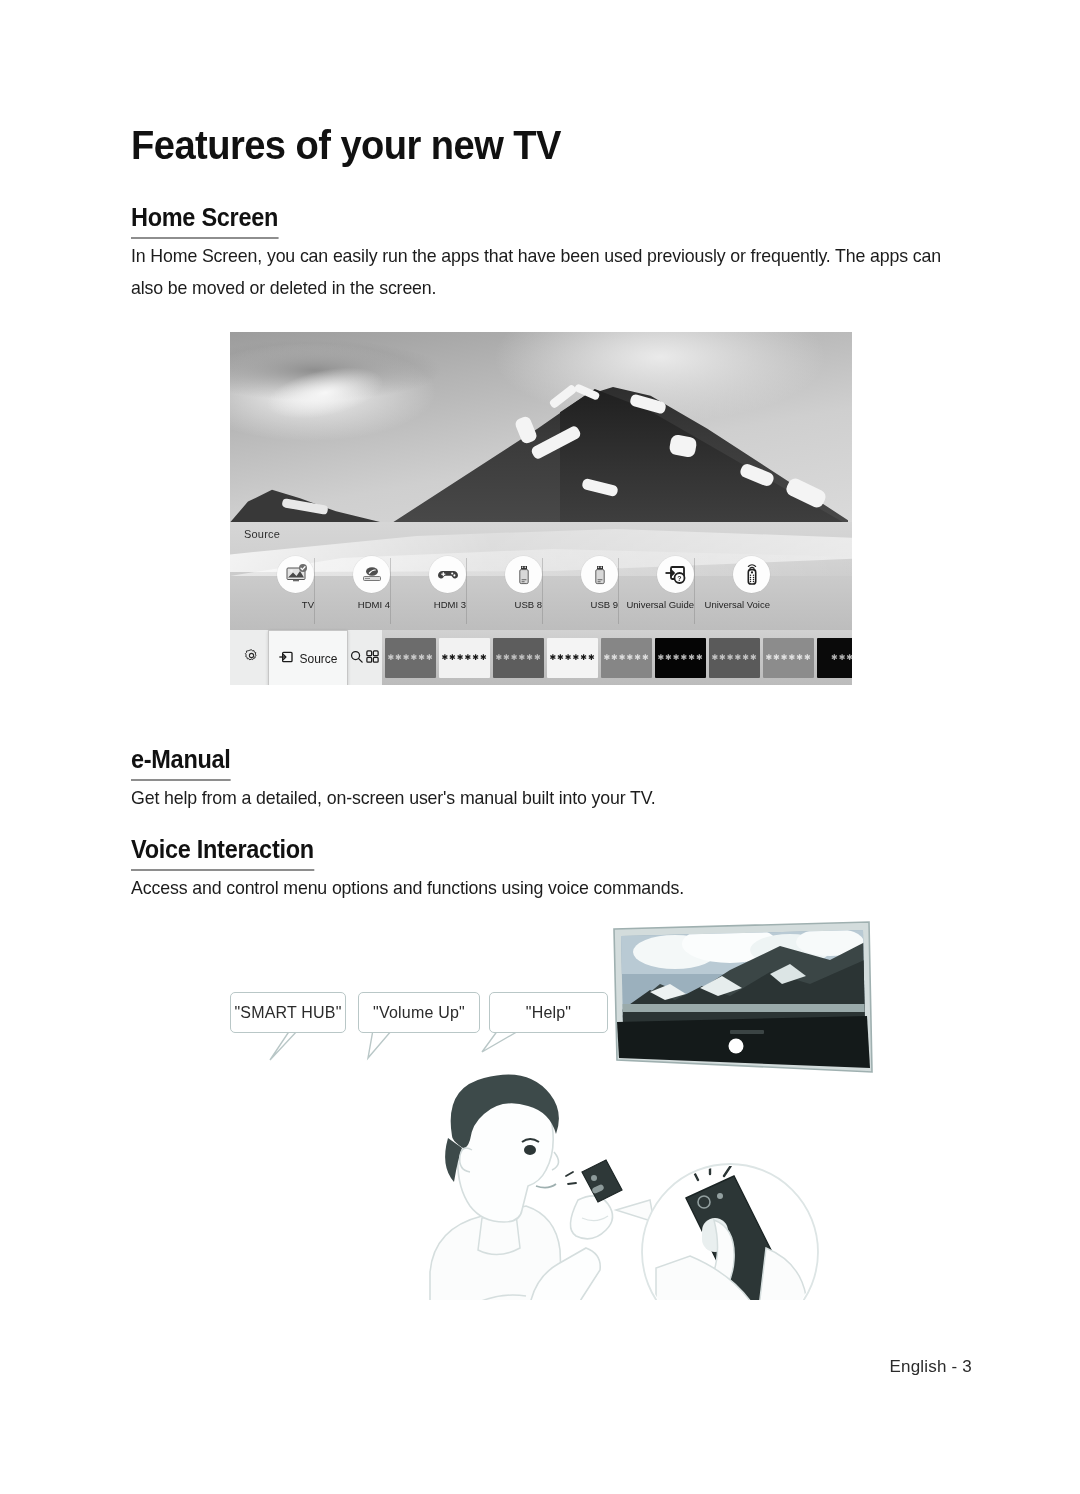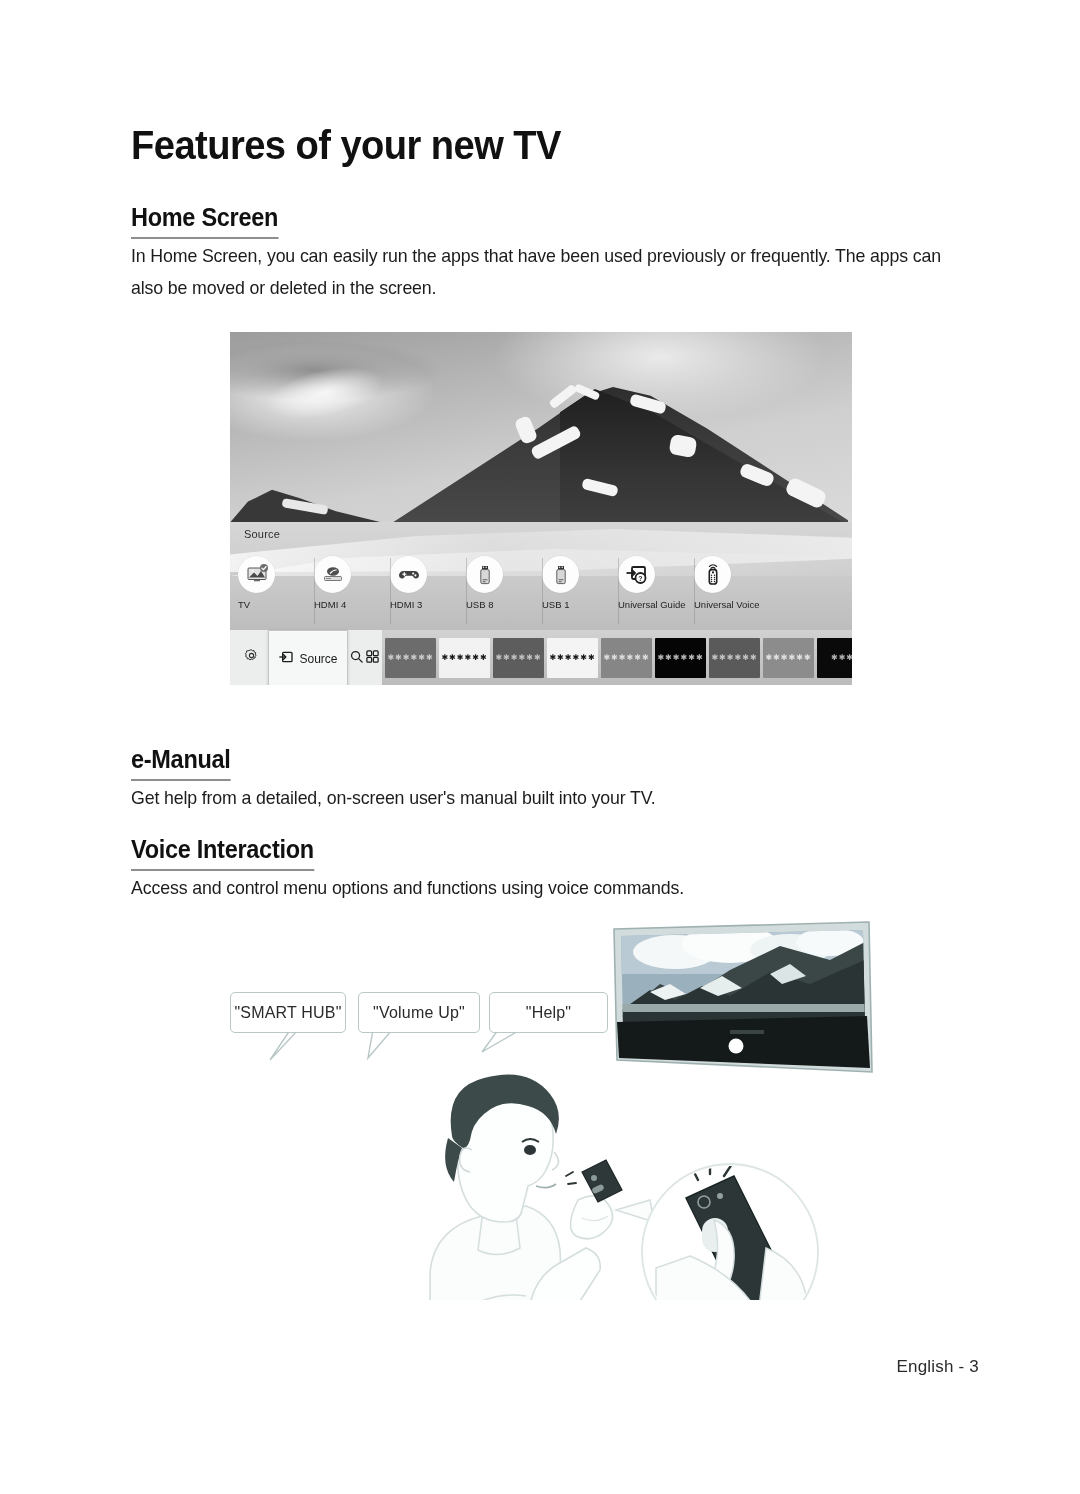--- a/index.html
+++ b/index.html
@@ -53,21 +53,21 @@
     letter-spacing: -0.15px;
     transform: scaleX(0.96);
     transform-origin: left top;
   }
   .para.p-home { left: 131px; top: 240px; width: 880px; }
   .para.p-emanual { left: 131px; top: 782px; width: 880px; }
   .para.p-voice { left: 131px; top: 872px; width: 880px; }
 
   .footer-page {
     position: absolute;
-    right: 101px;
+    right: 108px;
     top: 1357px;
     font-size: 17px;
     color: #2b2b2b;
     letter-spacing: 0.2px;
   }
 
   
   .tv-shot {
     position: absolute;
     left: 230px;
@@ -139,21 +139,21 @@
   .src-label {
     position: absolute; left: 14px; top: 196px;
     font-size: 11px; color: #2e2e2e; letter-spacing: 0.2px;
   }
   .src-row {
     position: absolute; left: 8px; top: 224px; width: 606px; height: 74px;
     display: flex; align-items: flex-start;
   }
   .src-item {
     width: 76px; text-align: center; position: relative;
-    display: flex; flex-direction: column; align-items: flex-start;
+    display: flex; flex-direction: column; align-items: flex-end;
   }
   .src-item + .src-item::before {
     content: ""; position: absolute; left: 0; top: 2px; width: 1px; height: 66px;
     background: rgba(120,120,120,0.35);
   }
   .src-circ {
     width: 37px; height: 37px; border-radius: 50%;
     background: #fdfdfd; display: flex; align-items: center; justify-content: center;
     box-shadow: 0 0 0 0.5px rgba(0,0,0,0.06);
   }
@@ -294,21 +294,21 @@
       <div class="src-circ">
         <svg width="24" height="24" viewBox="0 0 24 24">
           <rect x="9" y="3" width="6" height="3.6" fill="#2e2e2e"></rect>
           <rect x="9.8" y="3.5" width="1.4" height="1.6" fill="#cfcfcf"></rect>
           <rect x="12.6" y="3.5" width="1.4" height="1.6" fill="#cfcfcf"></rect>
           <rect x="7.8" y="6.6" width="8.4" height="14" rx="1.4" fill="#d8d8d8" stroke="#5f5f5f" stroke-width="1"></rect>
           <rect x="9.6" y="16" width="4.8" height="1.3" fill="#7e7e7e"></rect>
           <rect x="9.6" y="18" width="3" height="1.3" fill="#7e7e7e"></rect>
         </svg>
       </div>
-      <div class="src-name">USB 1</div>
+      <div class="src-name">USB 9</div>
     </div>
 
     <div class="src-item">
       <div class="src-circ">
         <svg width="25" height="25" viewBox="0 0 25 25">
           <rect x="8" y="5" width="13" height="12" rx="1.2" fill="none" stroke="#1f1f1f" stroke-width="1.8"></rect>
           <path d="M2.5 11 H11" stroke="#1f1f1f" stroke-width="1.8"></path>
           <path d="M7.5 7.6 L11 11 L7.5 14.4" stroke="#1f1f1f" stroke-width="1.8" fill="none" stroke-linejoin="round"></path>
           <circle cx="16.5" cy="16" r="5" fill="#fff" stroke="#1f1f1f" stroke-width="1.8"></circle>
           <text x="16.5" y="19" font-size="7" font-family="'Liberation Sans',sans-serif" font-weight="700" fill="#1f1f1f" text-anchor="middle">?</text>

